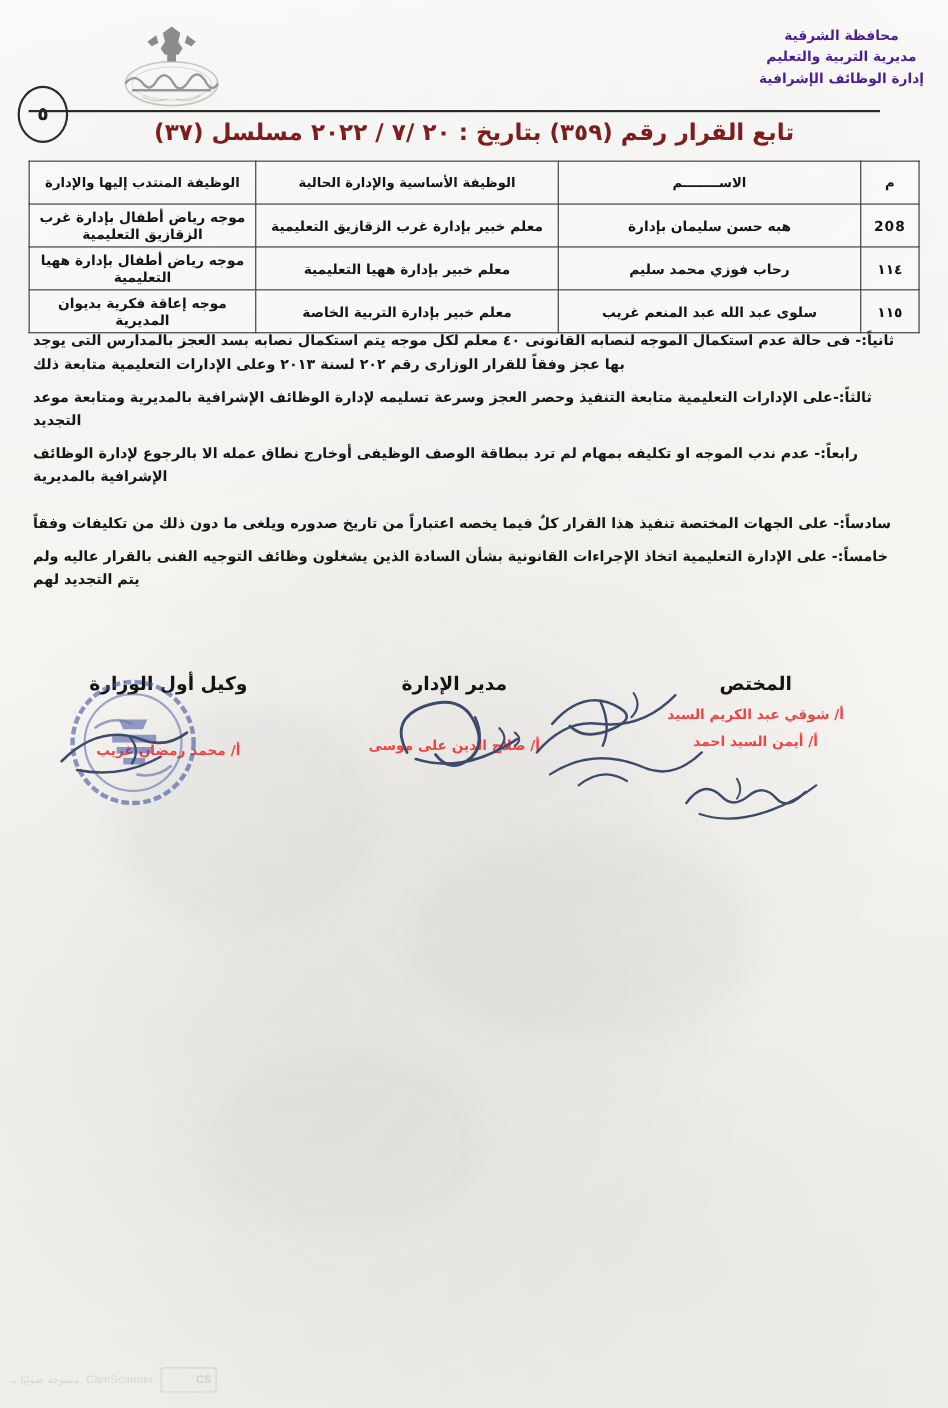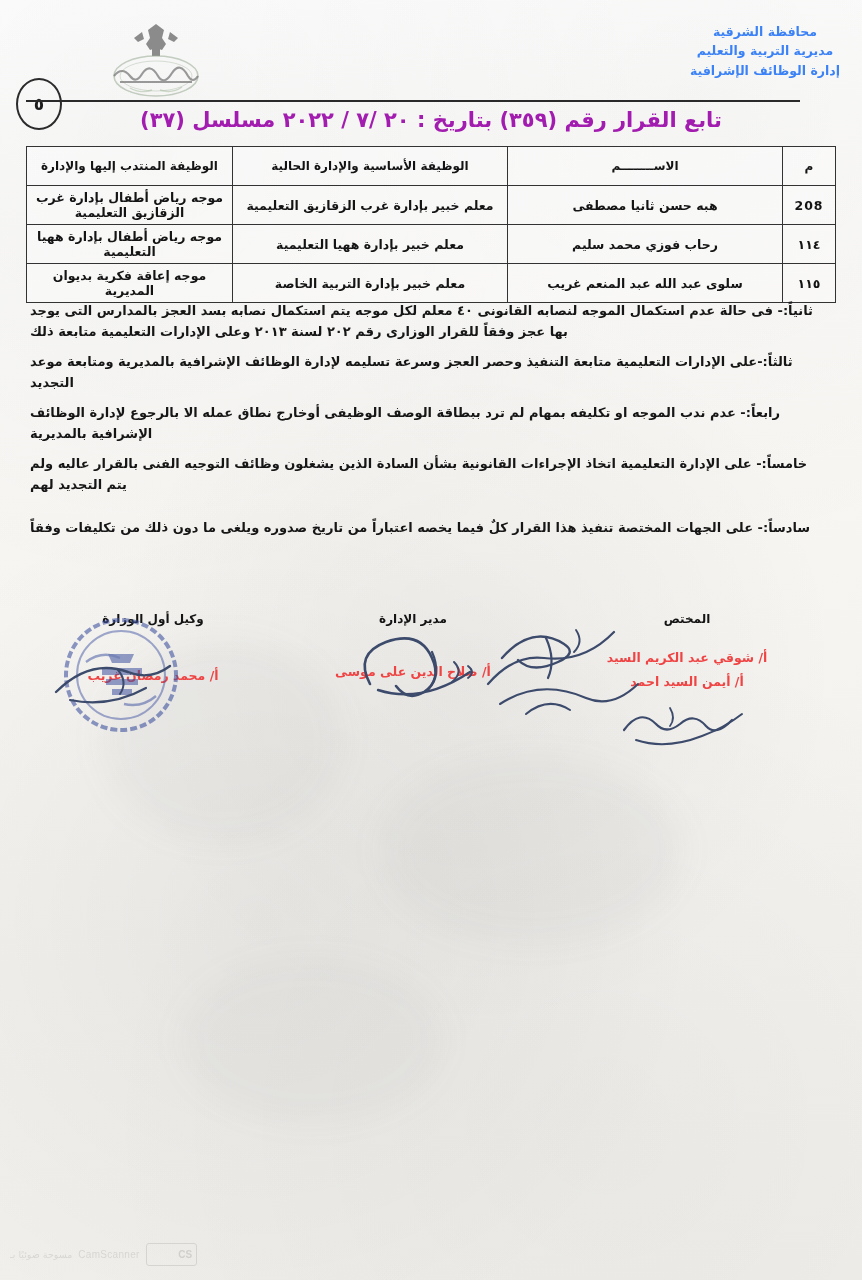--- a/index.html
+++ b/index.html
@@ -43,21 +43,21 @@
   .ministry-block {
     position: absolute;
     top: 22px;
     right: 22px;
     text-align: center;
     line-height: 1.55;
   }
   .ministry-block div {
     font-size: 12.5px;
     font-weight: bold;
-    color: #3b82f6;
+    color: #4c1d95;
     letter-spacing: 0.2px;
     filter: blur(0.22px);
     margin-left: 48px;
   }
   .emblem {
     position: absolute;
     top: 18px;
     right: 640px;
     width: 132px;
     height: 84px;
@@ -101,21 +101,21 @@
   }
 
   
   .doc-title {
     position: absolute;
     top: 108px;
     left: 0; right: 0;
     text-align: center;
     font-size: 21px;
     font-weight: bold;
-    color: #a21caf;
+    color: #7f1d1d;
     letter-spacing: 0.3px;
     z-index: 3;
   }
 
   
   .table-wrap {
     position: absolute;
     top: 146px;
     right: 26px;
     left: 26px;
@@ -178,24 +178,24 @@
     z-index: 3;
   }
   .sig-col {
     position: absolute;
     text-align: center;
   }
   .sig-col.right { right: 26px; width: 250px; }
   .sig-col.mid   { right: 310px; width: 230px; }
   .sig-col.left  { right: 560px; width: 250px; }
   .sig-role {
-    font-size: 12px;
+    font-size: 17px;
     font-weight: bold;
     color: #141414;
-    margin-bottom: 20px;
+    margin-bottom: 6px;
   }
   .sig-name {
     font-size: 12.5px;
     font-weight: bold;
     color: #ef4444;
     line-height: 1.95;
     white-space: nowrap;
   }
   .sig-col.mid .sig-name { margin-top: 34px; }
   .sig-col.left .sig-name { margin-top: 38px; }
@@ -320,21 +320,21 @@
         <tr>
           <th class="col-seq">م</th>
           <th class="col-name">الاســــــــم</th>
           <th class="col-cur">الوظيفة الأساسية والإدارة الحالية</th>
           <th class="col-new">الوظيفة المنتدب إليها  والإدارة</th>
         </tr>
       </thead>
       <tbody>
         <tr>
           <td class="seq">208</td>
-          <td class="name">هبه حسن ثانيا مصطفى</td>
+          <td class="name">هبه حسن سليمان بإدارة</td>
           <td>معلم خبير بإدارة غرب الزقازيق التعليمية</td>
           <td>موجه رياض أطفال بإدارة غرب الزقازيق التعليمية</td>
         </tr>
         <tr>
           <td class="seq">١١٤</td>
           <td class="name">رحاب فوزي محمد سليم</td>
           <td>معلم خبير بإدارة ههيا التعليمية</td>
           <td>موجه رياض أطفال بإدارة ههيا التعليمية</td>
         </tr>
         <tr>
@@ -344,22 +344,22 @@
           <td>موجه إعاقة فكرية بديوان المديرية</td>
         </tr>
       </tbody>
     </table>
   </div>
 
   <div class="clauses">
     <div class="clause">ثانياً:- فى حالة عدم استكمال الموجه لنصابه القانونى ٤٠ معلم لكل موجه يتم استكمال نصابه بسد العجز بالمدارس التى يوجد بها عجز وفقاً للقرار الوزارى رقم ٢٠٢ لسنة ٢٠١٣ وعلى الإدارات التعليمية متابعة ذلك</div>
     <div class="clause">ثالثاً:-على الإدارات التعليمية متابعة التنفيذ وحصر العجز وسرعة تسليمه لإدارة الوظائف الإشرافية بالمديرية ومتابعة موعد التجديد</div>
     <div class="clause">رابعاً:- عدم ندب الموجه او تكليفه بمهام  لم ترد ببطاقة الوصف الوظيفى أوخارج نطاق عمله الا بالرجوع لإدارة الوظائف الإشرافية بالمديرية</div>
+    <div class="clause c-six">سادساً:-  على الجهات المختصة تنفيذ هذا القرار كلٌ فيما يخصه اعتباراً من تاريخ صدوره ويلغى ما دون ذلك من تكليفات وفقاً</div>
     <div class="clause">خامساً:- على الإدارة التعليمية اتخاذ الإجراءات القانونية بشأن السادة الذين يشغلون وظائف التوجيه الفنى بالقرار عاليه ولم يتم التجديد لهم</div>
-    <div class="clause c-six">سادساً:-  على الجهات المختصة تنفيذ هذا القرار كلٌ فيما يخصه اعتباراً من تاريخ صدوره ويلغى ما دون ذلك من تكليفات وفقاً</div>
   </div>
 
   <div class="signatures">
 
     <div class="sig-col right">
       <div class="sig-role">المختص</div>
       <div class="sig-name">أ/ شوقي عبد الكريم السيد</div>
       <div class="sig-name">أ/ أيمن السيد احمد</div>
     </div>
 

